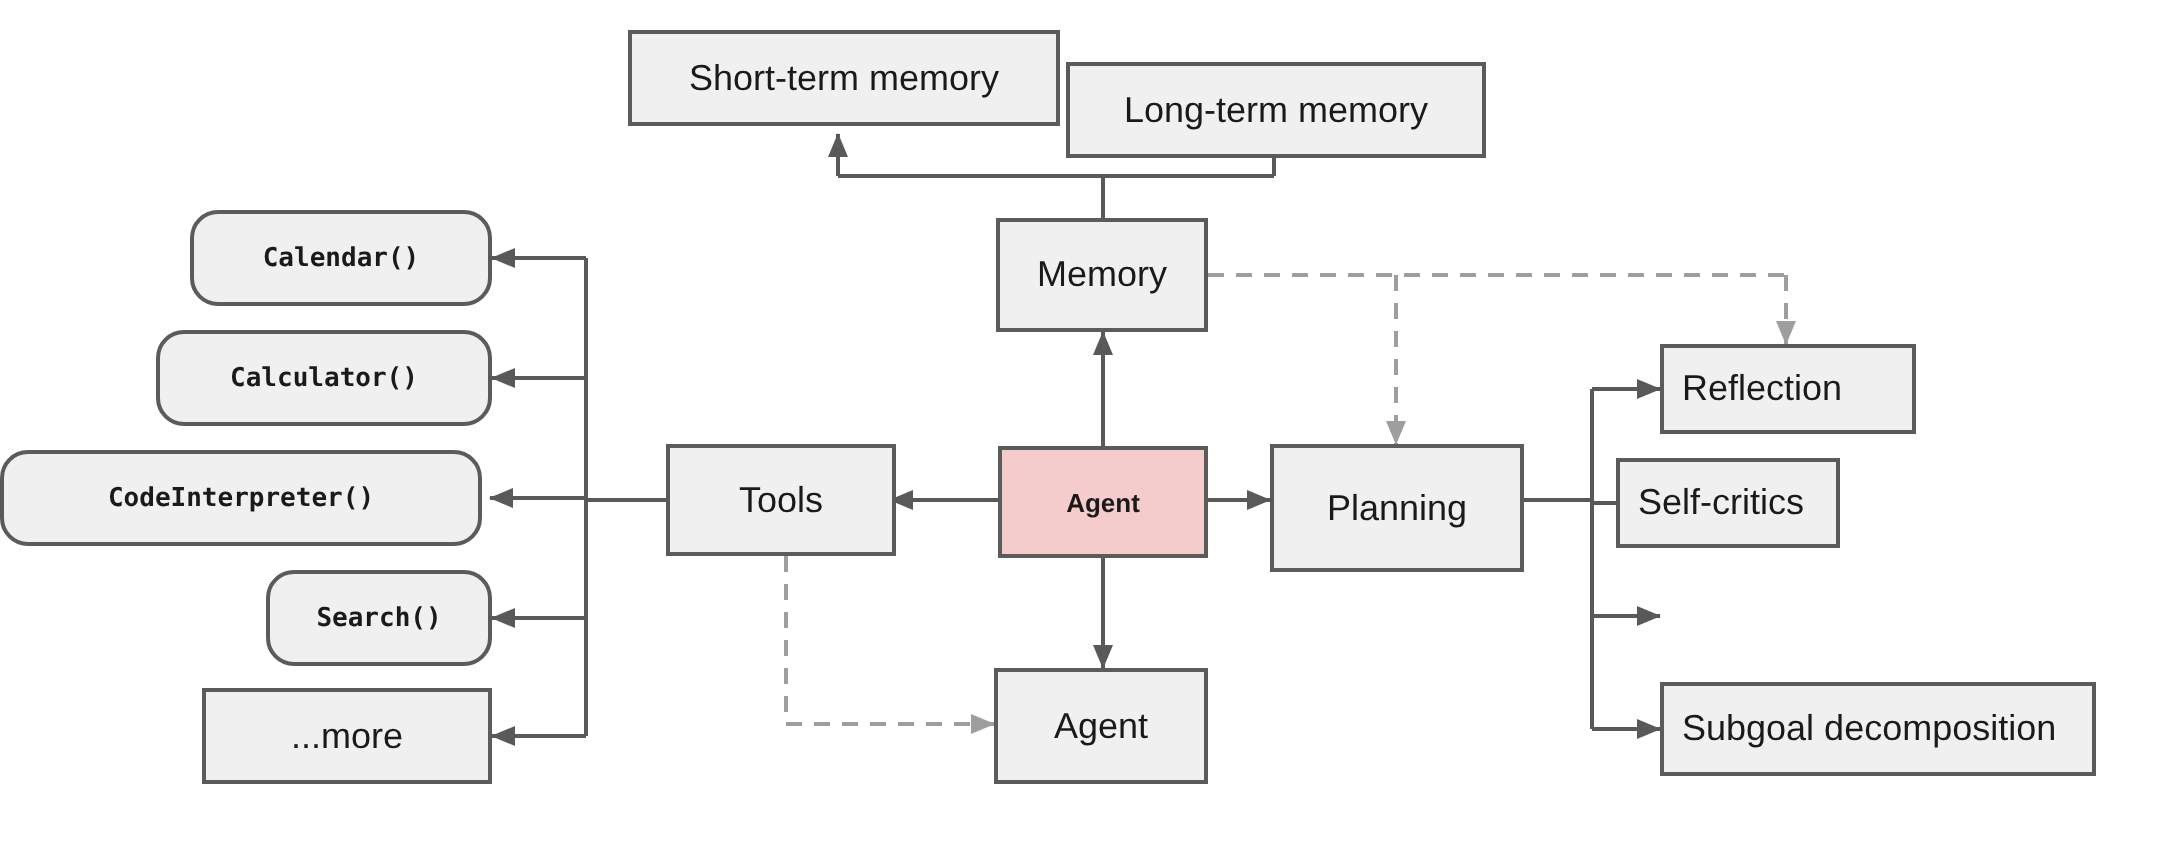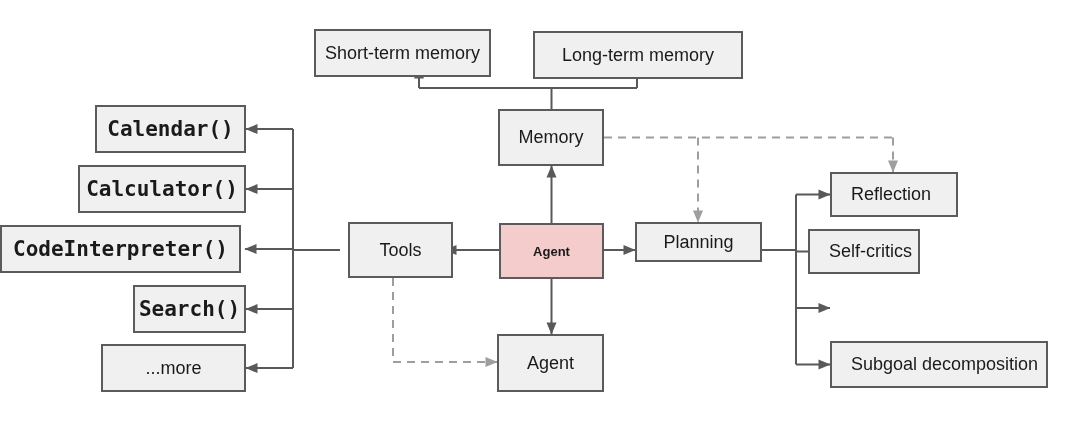--- a/index.html
+++ b/index.html
@@ -19,27 +19,27 @@
     position:absolute;
     box-sizing:border-box;
     background:var(--node-fill,#f0f0f0);
     border:2px solid var(--node-border,#5b5b5b);
     display:flex;align-items:center;justify-content:center;
     font-size:18px;color:var(--text,#1a1a1a);
     white-space:nowrap;
   }
   .node.mono{
     font-family:"DejaVu Sans Mono", monospace;
-    font-weight:bold;font-size:21px;
+    font-weight:bold;font-size:13px;border-radius:14px;
   }
   .node.agent{
     background:var(--agent-fill,#f4cccc);
     font-weight:bold;font-size:13px;
   }
-  .node.leftalign{justify-content:flex-start;padding-left:19px;}
+  .node.leftalign{justify-content:flex-start;padding-left:9px;}
 </style>
 </head>
 <body>
 
 <div id="diagram-canvas">
 
   <svg id="wires" viewBox="0 0 1080 428" xmlns="http://www.w3.org/2000/svg">
     <defs>
       <marker id="arrow-dark" markerUnits="userSpaceOnUse" markerWidth="13" markerHeight="11" viewBox="0 0 13 11" refX="12" refY="5.5" orient="auto">
         <path d="M0.5,0.5 L12.5,5.5 L0.5,10.5 Z"></path>
@@ -75,37 +75,37 @@
     <path class="solid" d="M796,308 H830" marker-end="url(#arrow-dark)"></path>
     <path class="solid" d="M796,364.5 H830" marker-end="url(#arrow-dark)"></path>
 
     <path class="dashed" d="M604,137.5 H893"></path>
     <path class="dashed" d="M698,137.5 V222" marker-end="url(#arrow-gray)"></path>
     <path class="dashed" d="M893,137.5 V172" marker-end="url(#arrow-gray)"></path>
 
     <path class="dashed" d="M393,278 V362 H497" marker-end="url(#arrow-gray)"></path>
   </svg>
 
-  <div class="node" style="left:314px;top:29px;width:177px;height:48px">
+  <div class="node" style="left:314px;top:15px;width:216px;height:48px">
     <span>Short-term memory</span>
   </div>
   <div class="node" style="left:533px;top:31px;width:210px;height:48px">
     <span>Long-term memory</span>
   </div>
 
   <div class="node" style="left:498px;top:109px;width:106px;height:57px">
     <span>Memory</span>
   </div>
   <div class="node agent" style="left:499px;top:223px;width:105px;height:56px">
     <span>Agent</span>
   </div>
-  <div class="node" style="left:348px;top:222px;width:105px;height:56px">
+  <div class="node" style="left:333px;top:222px;width:115px;height:56px">
     <span>Tools</span>
   </div>
-  <div class="node" style="left:635px;top:222px;width:127px;height:40px">
+  <div class="node" style="left:635px;top:222px;width:127px;height:64px">
     <span>Planning</span>
   </div>
   <div class="node" style="left:497px;top:334px;width:107px;height:58px">
     <span>Agent</span>
   </div>
 
   <div class="node mono" style="left:95px;top:105px;width:151px;height:48px">
     <span>Calendar()</span>
   </div>
   <div class="node mono" style="left:78px;top:165px;width:168px;height:48px">

